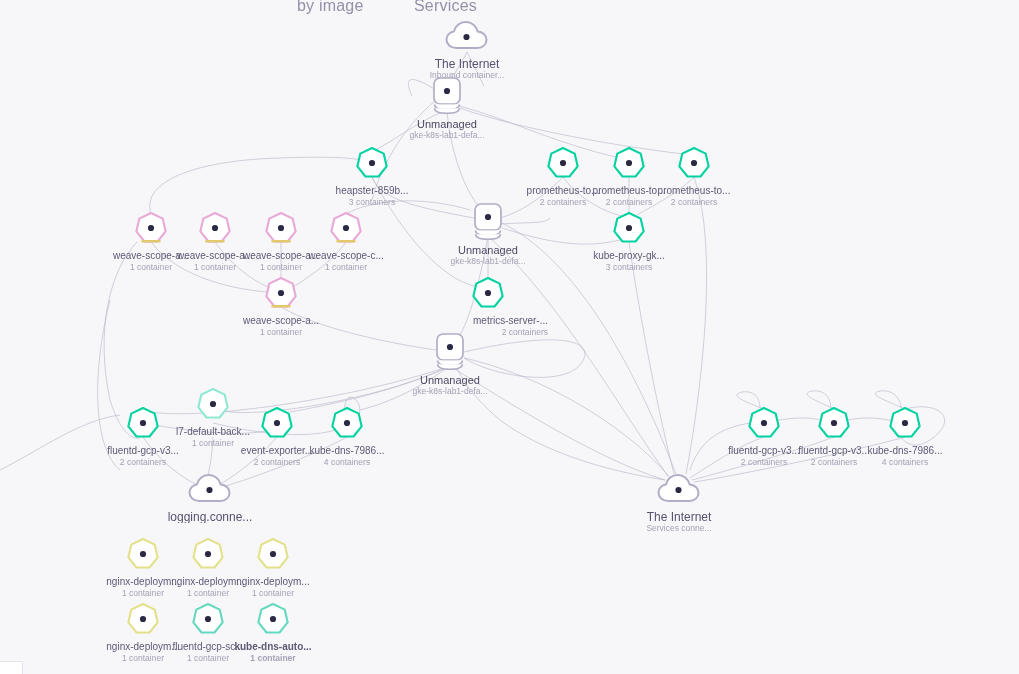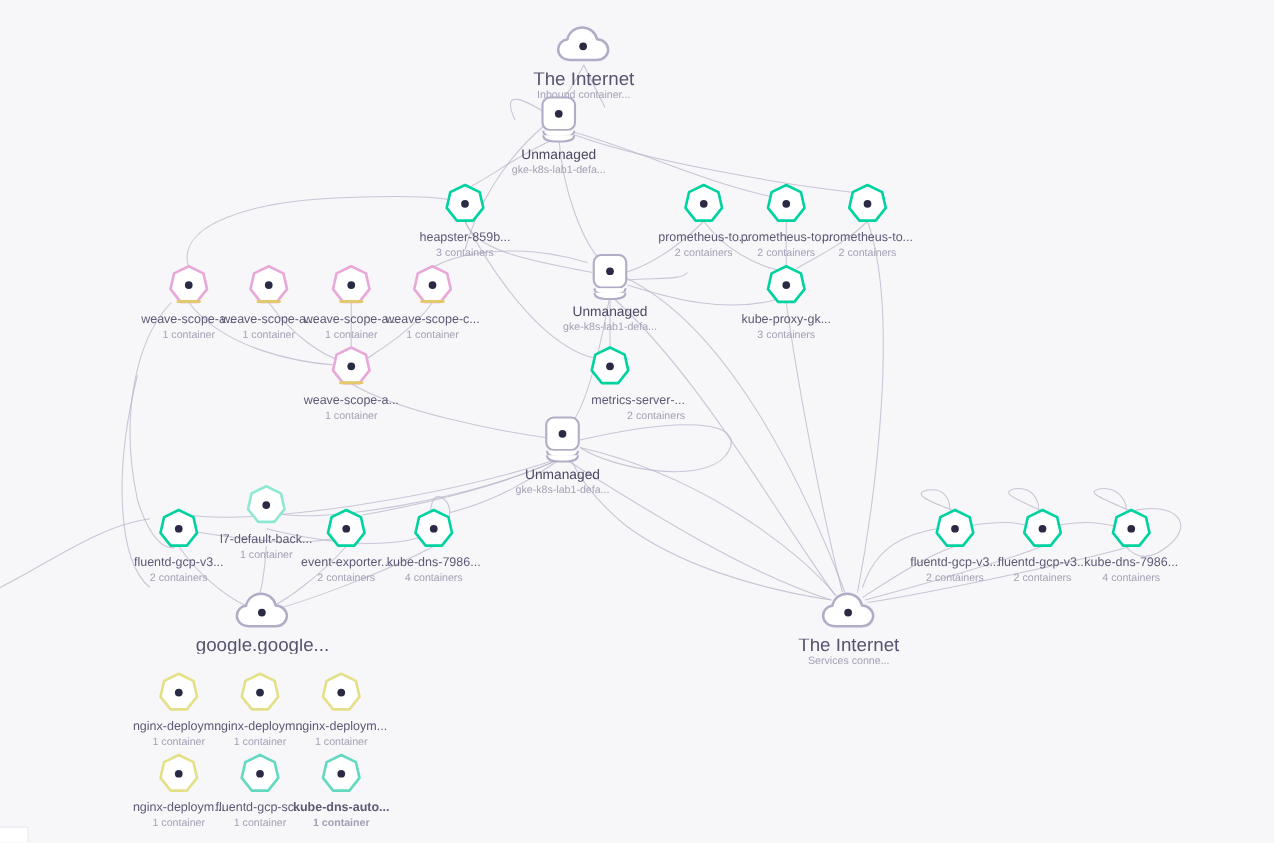--- a/index.html
+++ b/index.html
@@ -64,39 +64,43 @@
     overflow: hidden;
     text-overflow: ellipsis;
   }
   .node .sub {
     font-size: 8.5px;
     color: #a3a1b4;
     line-height: 11px;
     white-space: nowrap;
     overflow: hidden;
   }
-  .node.cloud .label { font-size: 15px; color: #55536e; }
+  .node.cloud .label { font-size: 12px; color: #55536e; }
   .node.unmanaged .label { font-size: 11px; color: #4b4962; }
 
   
   .corner-panel {
     position: absolute;
     left: 0; bottom: 0;
     width: 22px; height: 12px;
     background: #ffffff;
     border-top: 1px solid #e4e3ec;
     border-right: 1px solid #e4e3ec;
     border-top-right-radius: 2px;
   }
 </style>
 </head>
 <body>
 
 <div id="app">
 
+  <div class="header">
+    <div class="header-item hdr-byimage">by image</div>
+    <div class="header-item hdr-services">Services</div>
+  </div>
 
   <svg id="edges" viewBox="0 0 1019 674" xmlns="http://www.w3.org/2000/svg">
       <path d="M467,52 C460,66 452,78 447,84"></path>
       <path d="M467,52 C474,66 480,78 484,86"></path>
       <path d="M447,110 C420,120 392,142 375,150"></path>
       <path d="M447,110 C450,150 465,195 484,212"></path>
       <path d="M460,108 C520,130 640,150 694,155"></path>
       <path d="M460,106 C510,120 560,145 620,158"></path>
       <path d="M412,96 C400,70 420,80 436,90"></path>
       <path d="M436,100 C400,130 380,170 372,200"></path>
@@ -400,21 +404,21 @@
       </div>
       <div class="node cloud" style="left: 210px; top: 467px;">
         <div class="glyph">
           <svg width="46" height="36" viewBox="0 0 46 36">
     <path d="M12.5 30 C6.2 30 2.5 26.2 2.5 21.6 C2.5 17.4 5.8 14 9.9 13.6
              C10.9 8.0 15.9 4 21.8 4 C27.6 4 32.5 8.0 33.6 13.4
              C38.6 13.6 42.5 17.3 42.5 21.8 C42.5 26.4 38.6 30 33.5 30 Z" fill="#ffffff" stroke="#b0aec6" stroke-width="2" stroke-linejoin="round"></path>
     <circle cx="22.5" cy="19" r="3.1" fill="#2b2a44"></circle>
   </svg>
         </div>
-        <div class="label">google.google...</div>
+        <div class="label">logging.conne...</div>
       </div>
       <div class="node cloud" style="left: 679px; top: 467px;">
         <div class="glyph">
           <svg width="46" height="36" viewBox="0 0 46 36">
     <path d="M12.5 30 C6.2 30 2.5 26.2 2.5 21.6 C2.5 17.4 5.8 14 9.9 13.6
              C10.9 8.0 15.9 4 21.8 4 C27.6 4 32.5 8.0 33.6 13.4
              C38.6 13.6 42.5 17.3 42.5 21.8 C42.5 26.4 38.6 30 33.5 30 Z" fill="#ffffff" stroke="#b0aec6" stroke-width="2" stroke-linejoin="round"></path>
     <circle cx="22.5" cy="19" r="3.1" fill="#2b2a44"></circle>
   </svg>
         </div>

